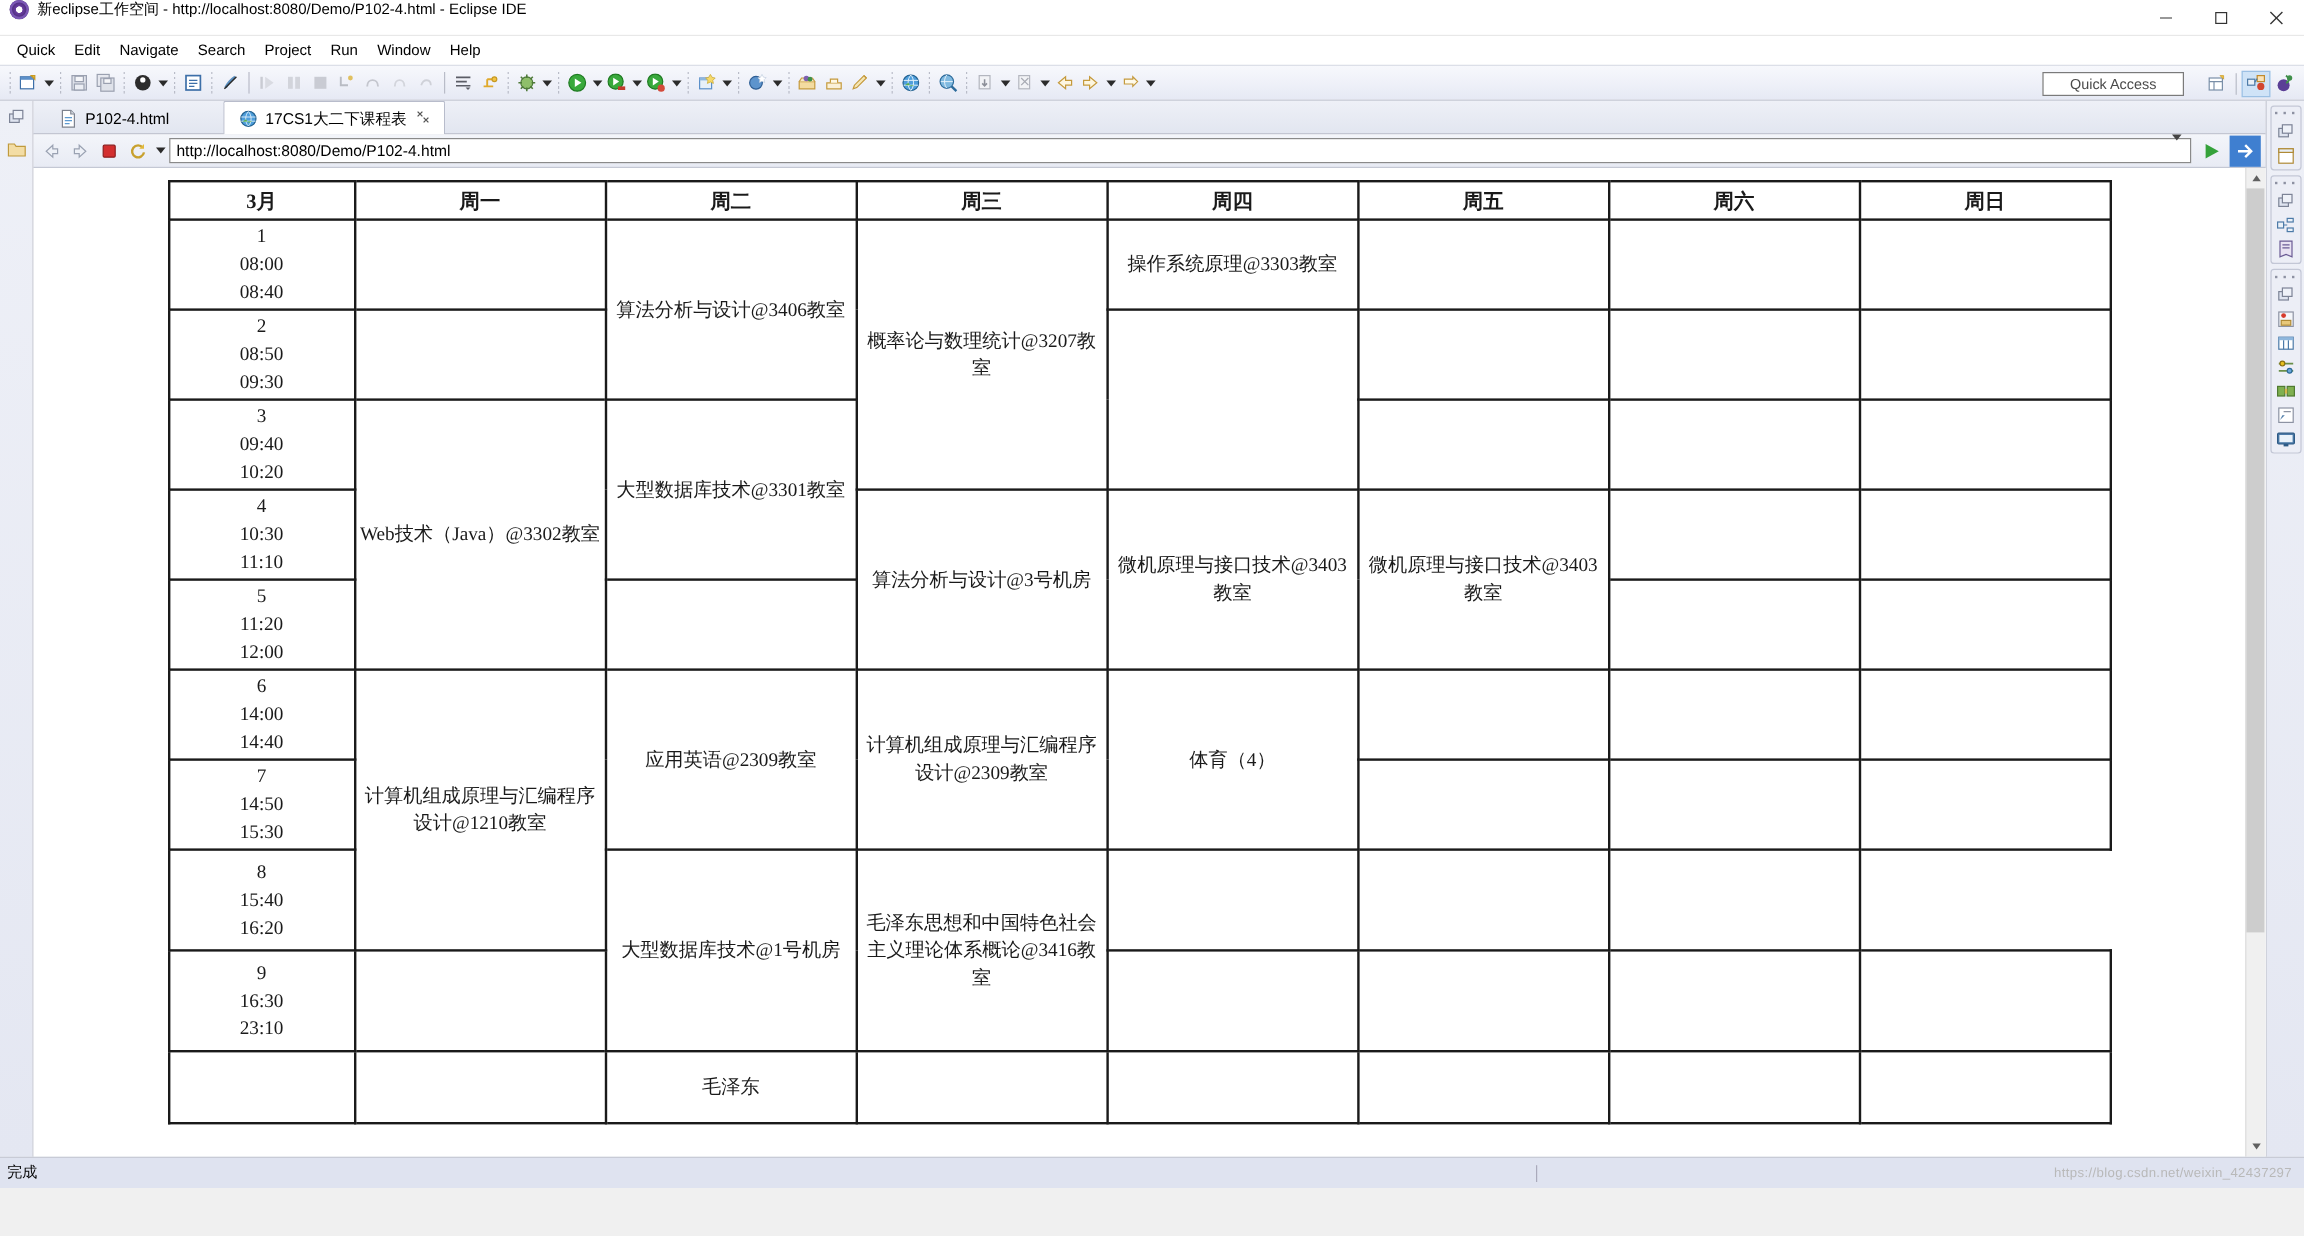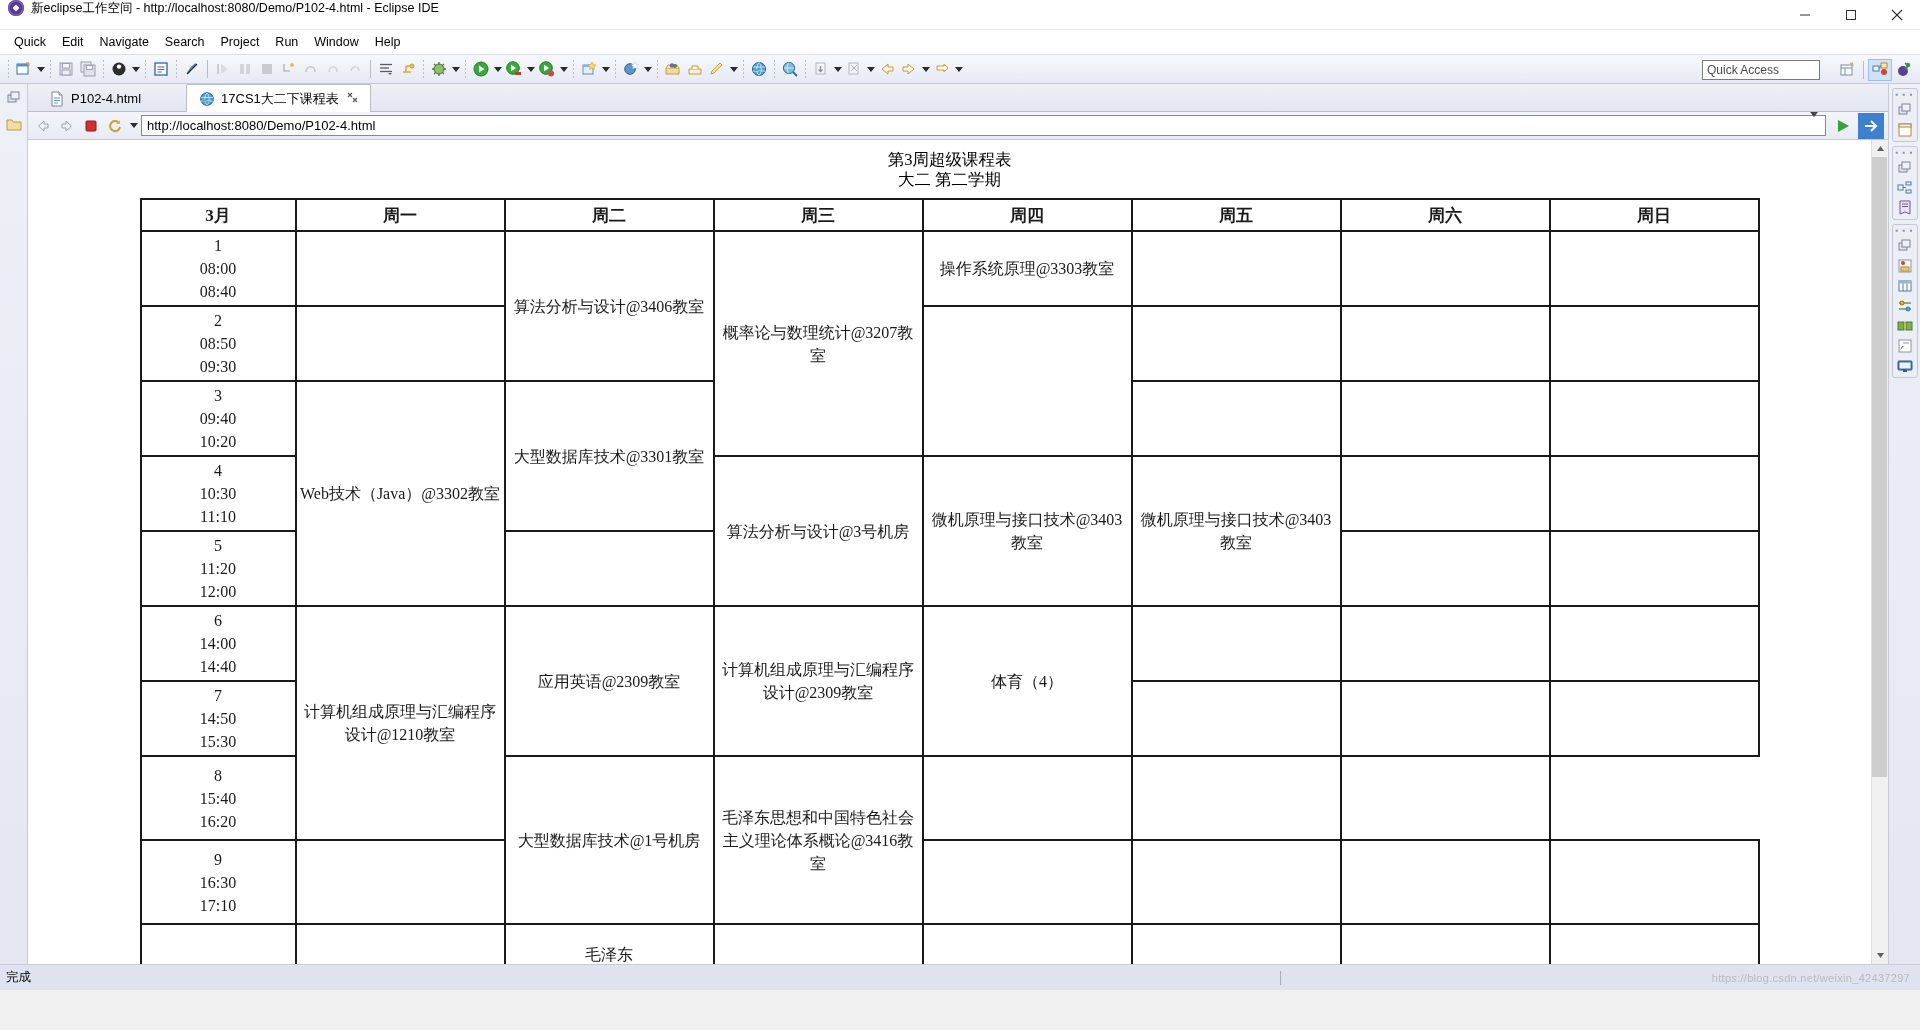--- a/index.html
+++ b/index.html
@@ -59,20 +59,21 @@
   
   #toolbar {
     height: 30px;
     background: linear-gradient(to bottom, #f7f8fc 0%, #eef0f8 55%, #e6e9f4 100%);
     border-top: 1px solid #dcdfe8;
     border-bottom: 1px solid #c8cbd6;
     display: flex;
     align-items: center;
     padding: 0 4px;
     position: relative;
+    text-align: center;
   }
   .tb-sep {
     width: 1px; height: 18px;
     margin: 0 4px;
     background: repeating-linear-gradient(to bottom, #b9bcc8 0 2px, transparent 2px 4px);
     flex: none;
   }
   .tb-sep.solid { background: #b9bcc8; }
   .tb-btn {
     width: 22px; height: 22px;
@@ -690,24 +691,20 @@
       <div id="ext-btn">
         <svg width="18" height="18" viewBox="0 0 18 18">
             <path d="M3 9 h10 M9 4 l5 5 l-5 5" stroke="#fff" stroke-width="2" fill="none"></path>
           </svg>
       </div>
     </div>
 
     <div id="page-viewport">
       <div id="page-content">
 
-        <div id="sched-title">
-          <div>第3周超级课程表</div>
-          <div>大二 第二学期</div>
-        </div>
 
         <table id="schedule">
           <colgroup>
             <col class="c-time">
               <col class="c-day">
               <col class="c-day">
               <col class="c-day">
             <col class="c-day">
               <col class="c-day">
               <col class="c-day">
@@ -828,21 +825,21 @@
               <td class="course" rowspan="2">毛泽东思想和中国特色社会主义理论体系概论@3416教室</td>
               <td></td>
               <td></td>
               <td></td>
             </tr>
 
             <tr style="height:84px;">
               <td class="timecell">
                 <div>9</div>
                 <div>16:30</div>
-                <div>17:10</div>
+                <div>23:10</div>
               </td>
               <td></td>
               <td></td>
               <td></td>
               <td></td>
               <td></td>
             </tr>
 
             <tr style="height:60px;">
               <td class="timecell"></td>

